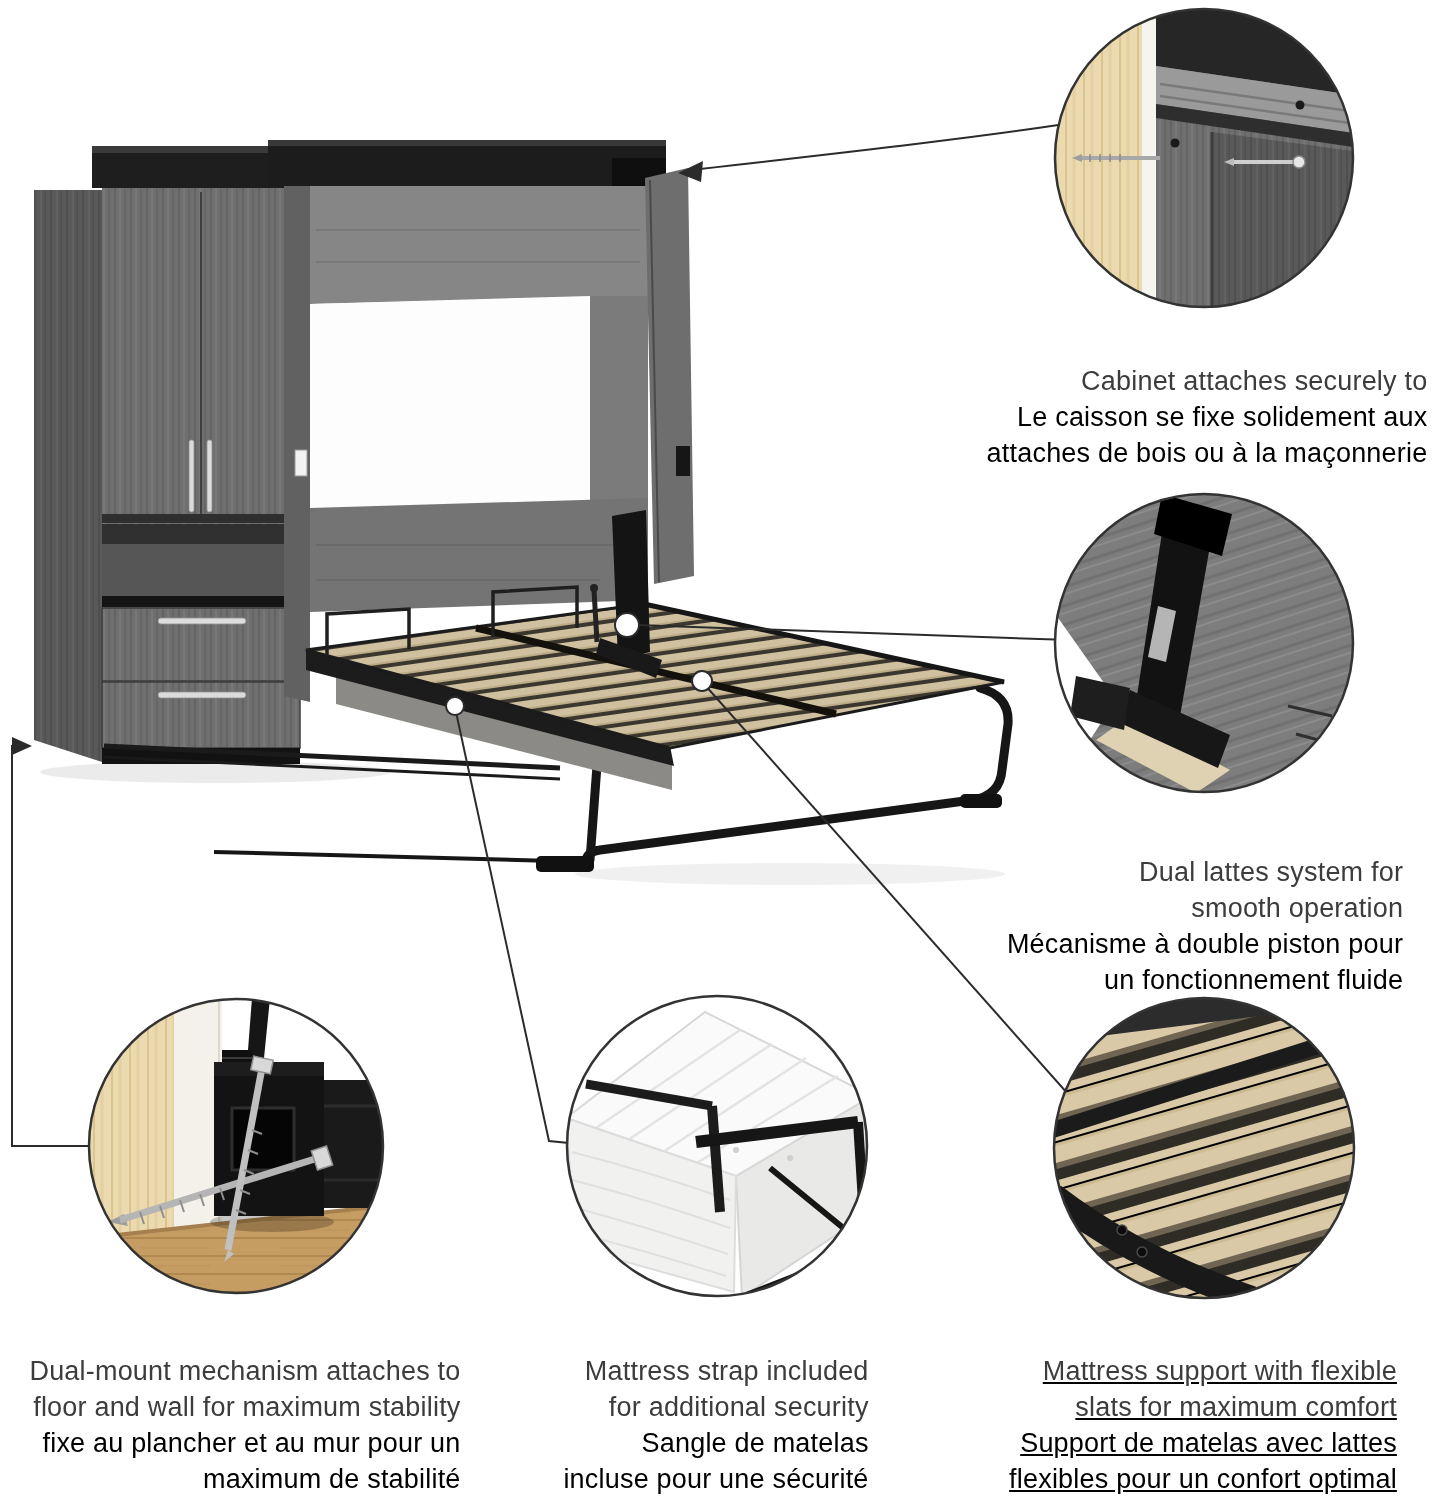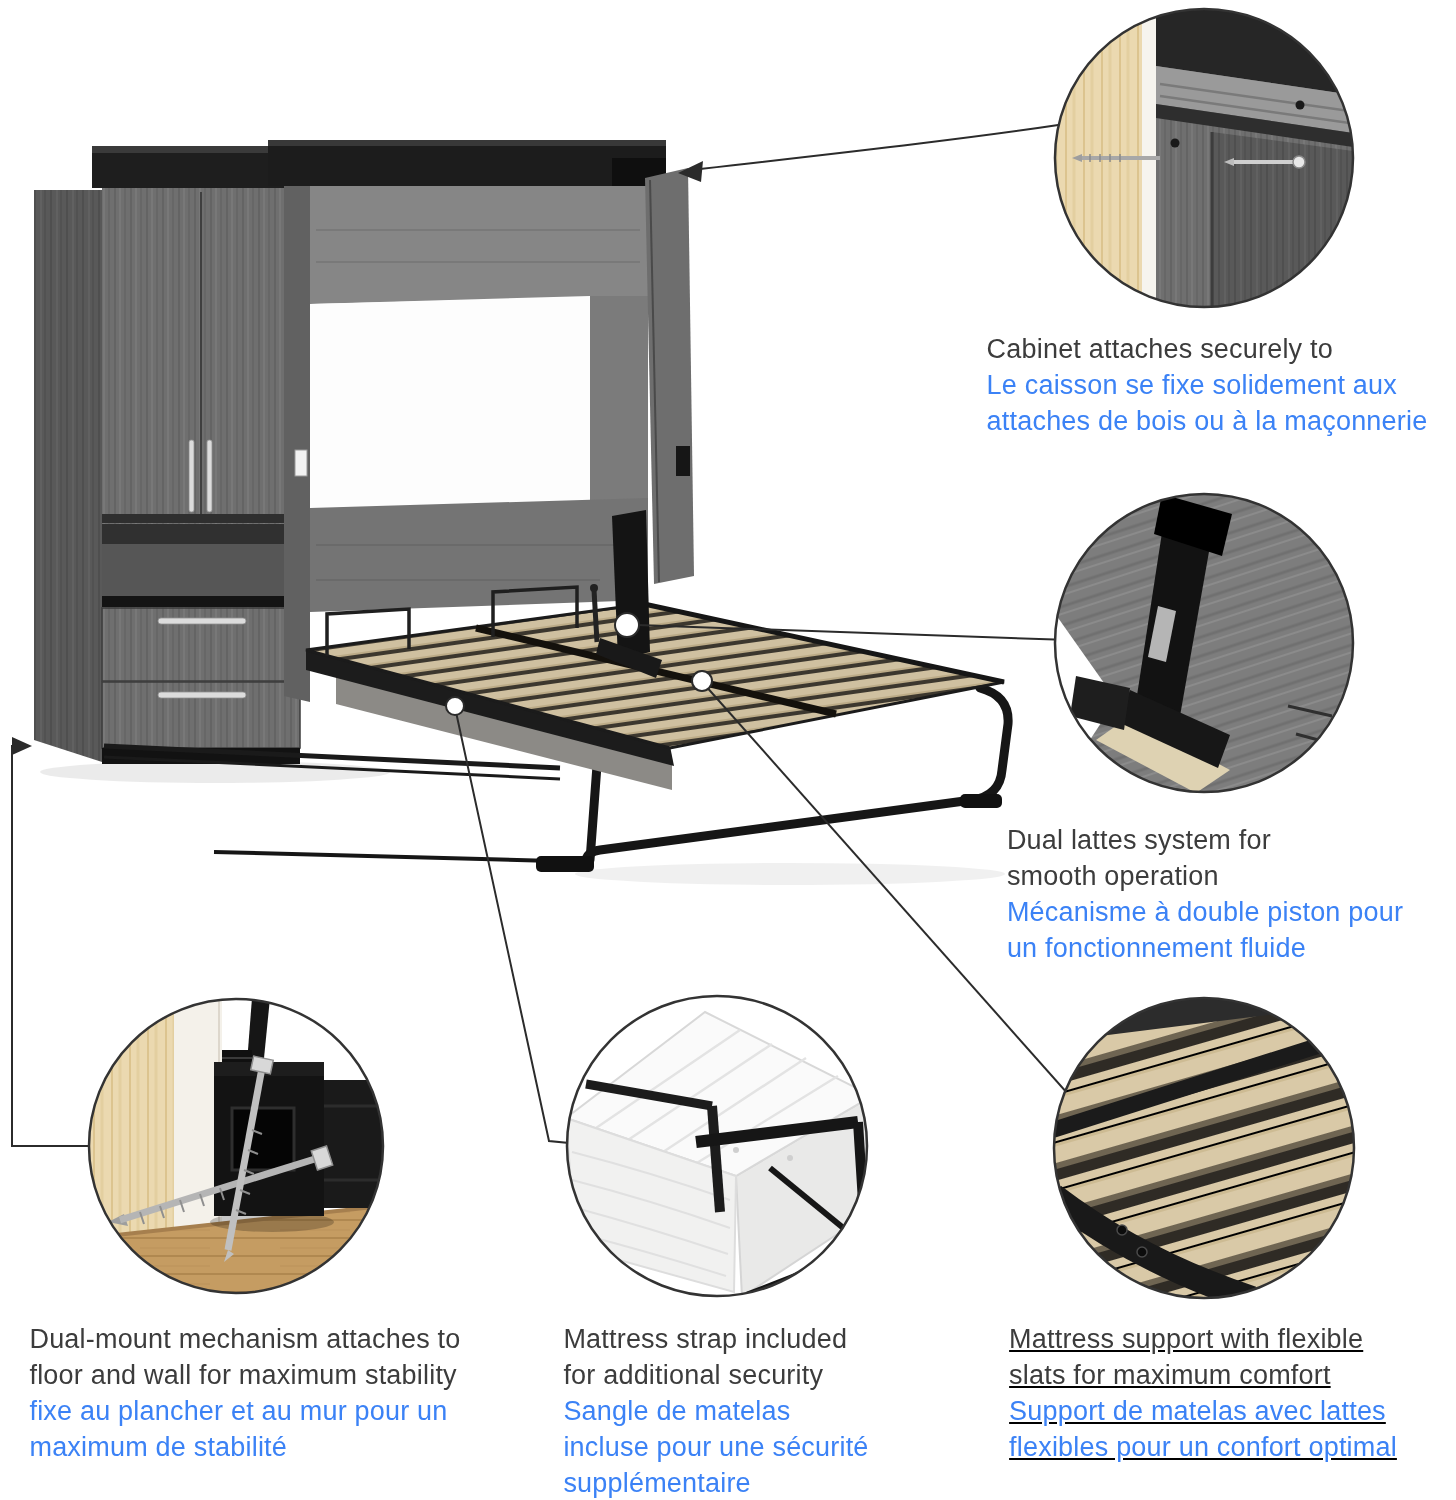--- a/index.html
+++ b/index.html
@@ -1,24 +1,24 @@
 <!DOCTYPE html>
 <html><head>
 <meta charset="utf-8">
 <style>
   html,body{margin:0;padding:0;background:#ffffff;}
   .canvas{
     position:relative;width:1456px;height:1500px;background:#ffffff;
     overflow:hidden;font-family:"Liberation Sans",sans-serif;
   }
   .illustration{position:absolute;left:0;top:0;}
-  .callout-text{position:absolute;text-align:left;transform:translateX(-50%);white-space:nowrap;}
+  .callout-text{position:absolute;text-align:right;transform:translateX(-50%);white-space:nowrap;margin-top:32px;}
   .callout-text .line{font-size:27px;line-height:36px;letter-spacing:0.2px;}
   .callout-text .en .line{color:#3c3c3c;}
-  .callout-text .fr .line{color:#3b82f6;}
+  .callout-text .fr .line{color:#000000;}
 </style>
 </head>
 <body>
 
 <div class="canvas">
 
 <svg class="illustration" width="1456" height="1500" viewBox="0 0 1456 1500">
   <defs>
     <pattern id="woodV" width="16" height="120" patternUnits="userSpaceOnUse">
       <rect width="16" height="120" fill="#6f6f6f"></rect>

